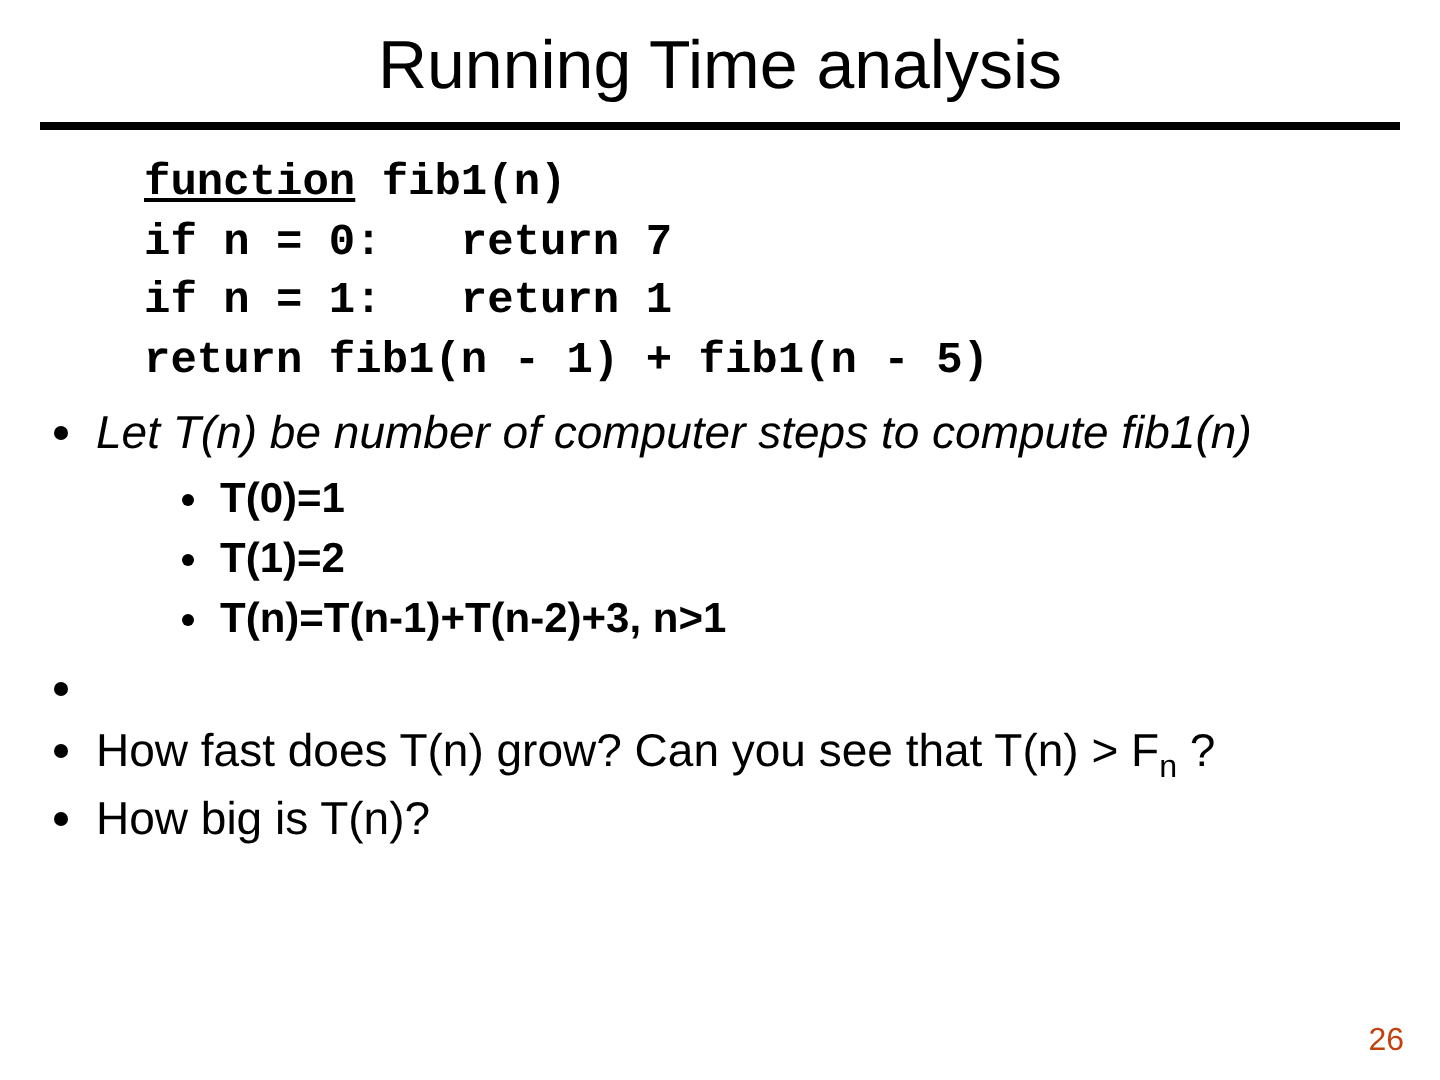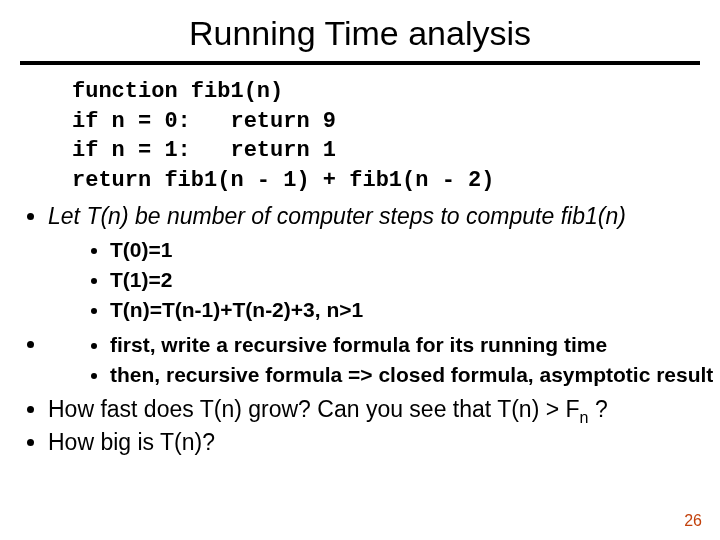--- a/index.html
+++ b/index.html
@@ -32,21 +32,21 @@
     margin: 0 20px 12px 20px;
   }
   .code {
     font-family: "Courier New", Courier, monospace;
     font-weight: bold;
     font-size: 22px;
     line-height: 1.35;
     margin-left: 72px;
     white-space: pre;
   }
-  .code .underline { }
+  .code .underline { text-decoration: underline; }
   ul.outer {
     list-style: disc;
     margin: 6px 0 0 0;
     padding-left: 48px;
   }
   ul.outer > li {
     font-size: 23px;
     margin-bottom: 2px;
     line-height: 1.25;
   }
@@ -73,40 +73,36 @@
 </style>
 </head>
 <body>
 
 <div class="slide">
 
   <div class="title">Running Time analysis</div>
   <div class="rule"></div>
 
   <div class="code"><span class="underline">function</span> <span>fib1(n)</span>
-<span>if n = 0:   return 9</span>
+<span>if n = 0:   return 7</span>
 <span>if n = 1:   return 1</span>
-<span>return fib1(n - 1) + fib1(n - 2)</span></div>
+<span>return fib1(n - 1) + fib1(n - 5)</span></div>
 
   <ul class="outer">
     <li>
       <span class="it">
         <span>Let </span><span>T(n)</span><span> be number of computer steps to compute fib1(n)</span>
       </span>
       <ul class="inner">
         <li>T(0)=1</li>
         <li>T(1)=2</li>
         <li>T(n)=T(n-1)+T(n-2)+3, n&gt;1</li>
       </ul>
     </li>
     <li>
-      <ul class="inner">
-        <li>first, write a recursive formula for its running time</li>
-        <li>then, recursive formula =&gt; closed formula, asymptotic result</li>
-      </ul>
     </li>
     <li>
       <span>How fast does T(n) grow? Can you see that T(n) &gt; F</span><span class="subn">n</span><span> ?</span>
     </li>
     <li>How big is T(n)?</li>
   </ul>
 
   <div class="pagenum">26</div>
 </div>
 

